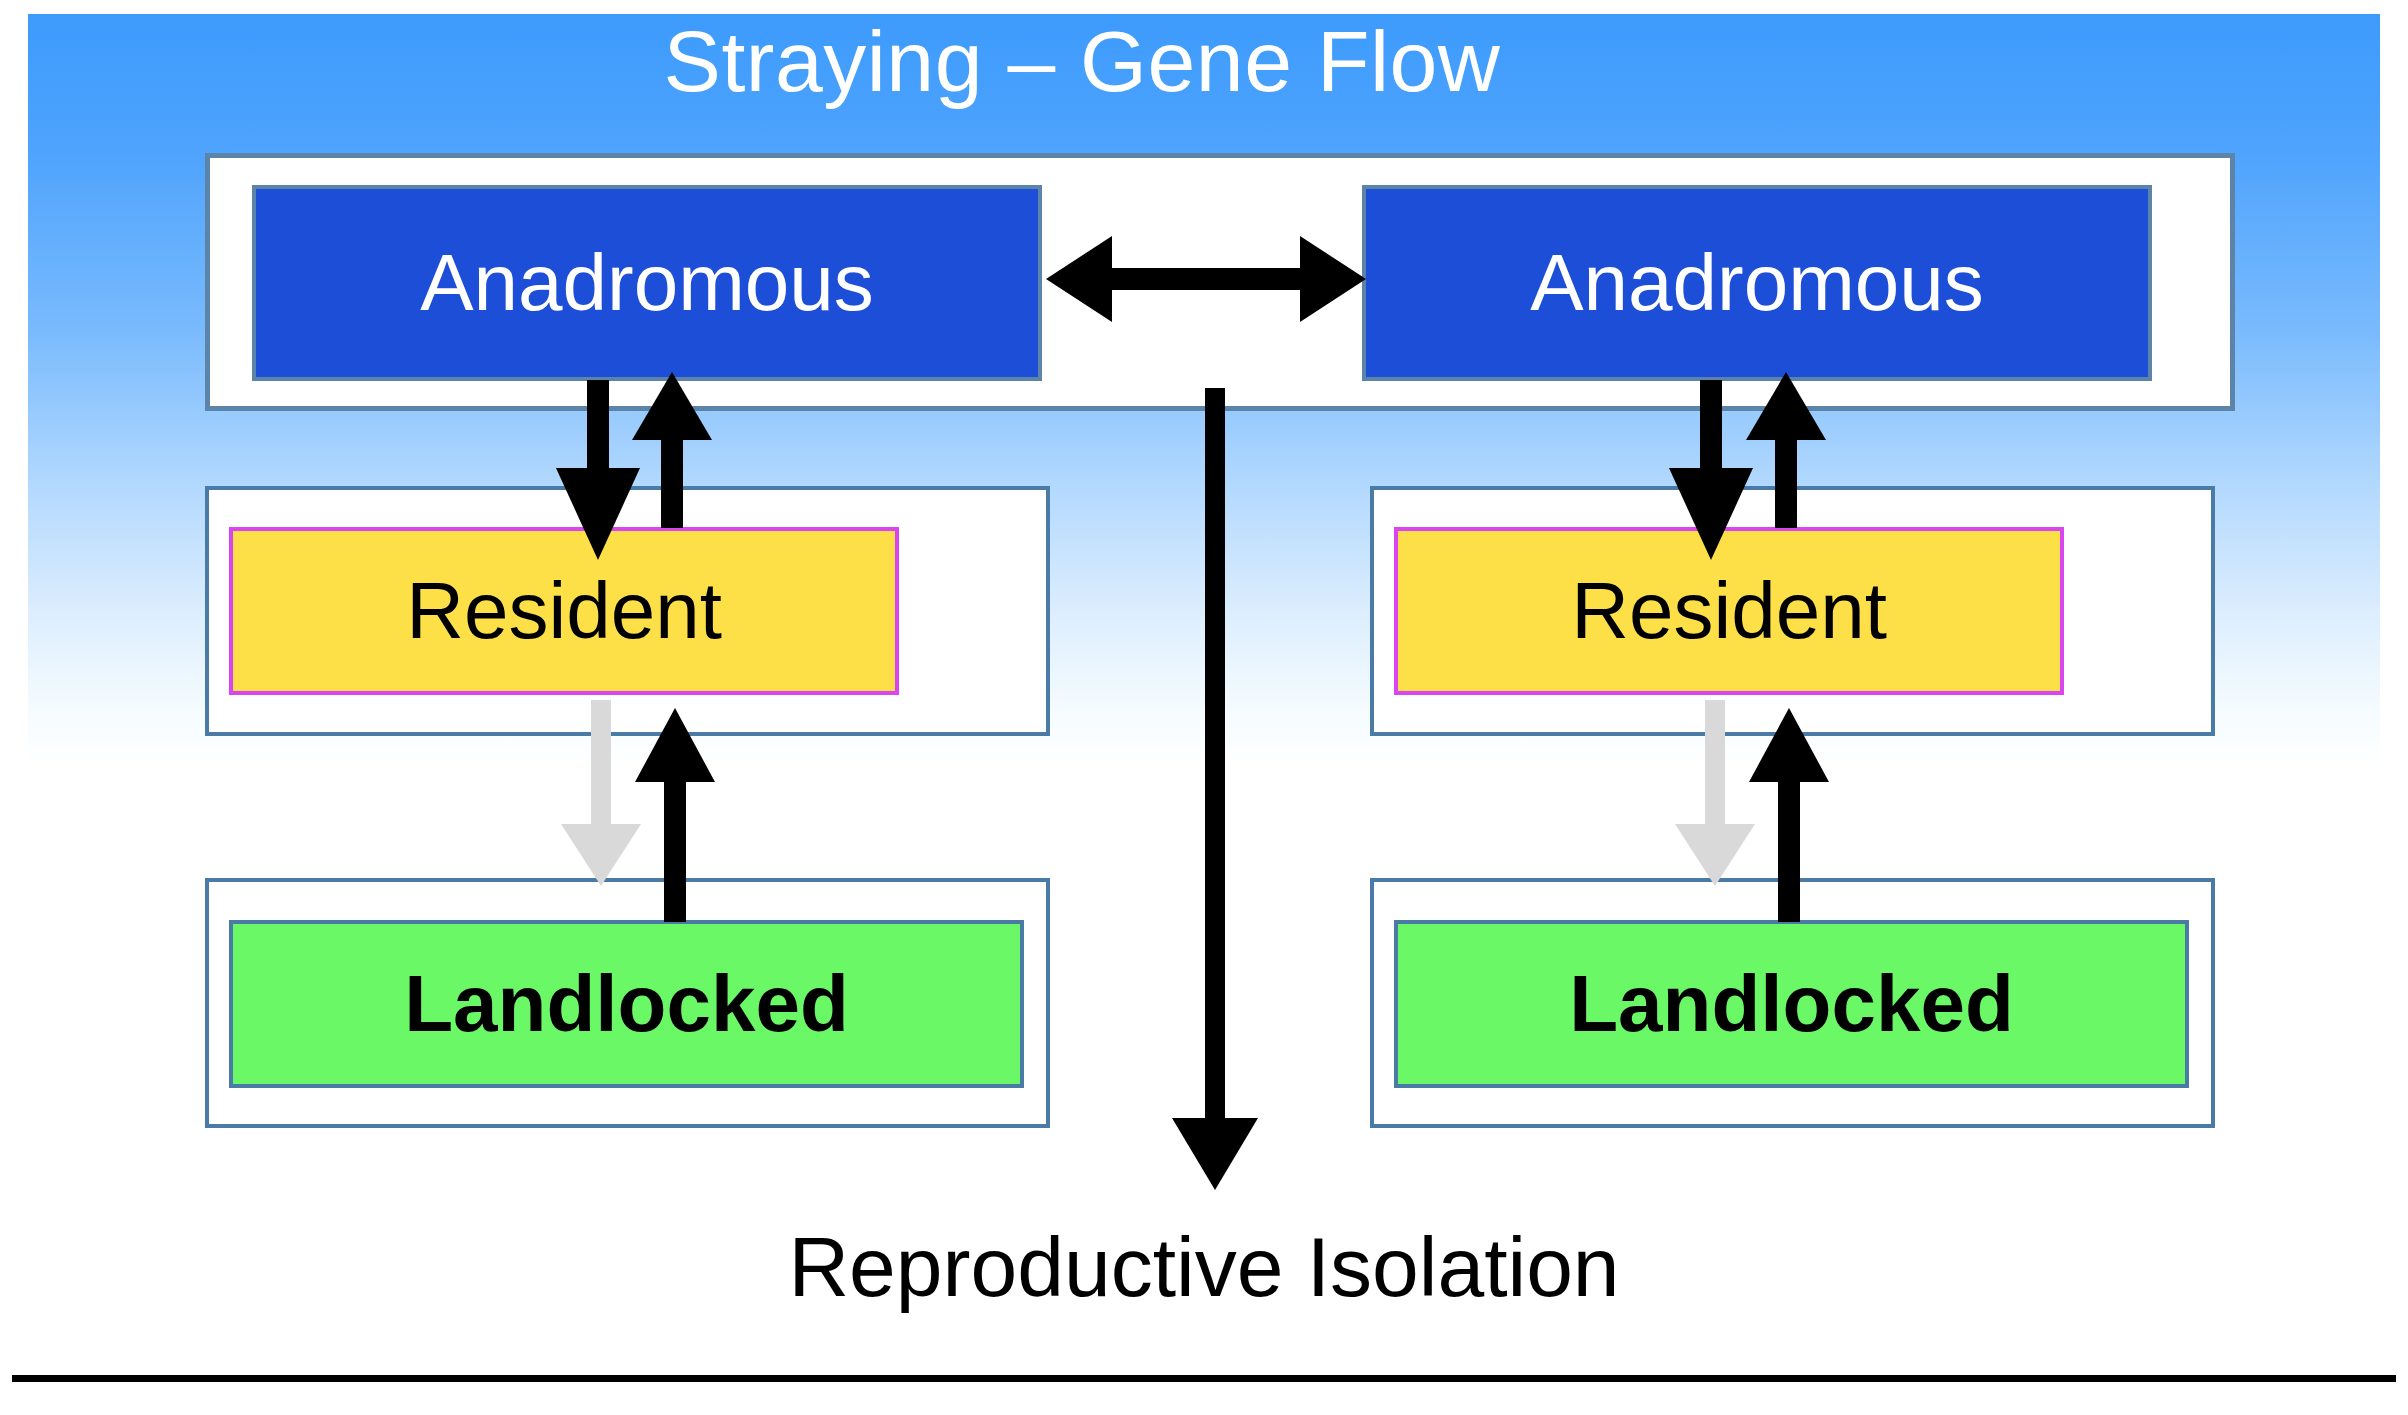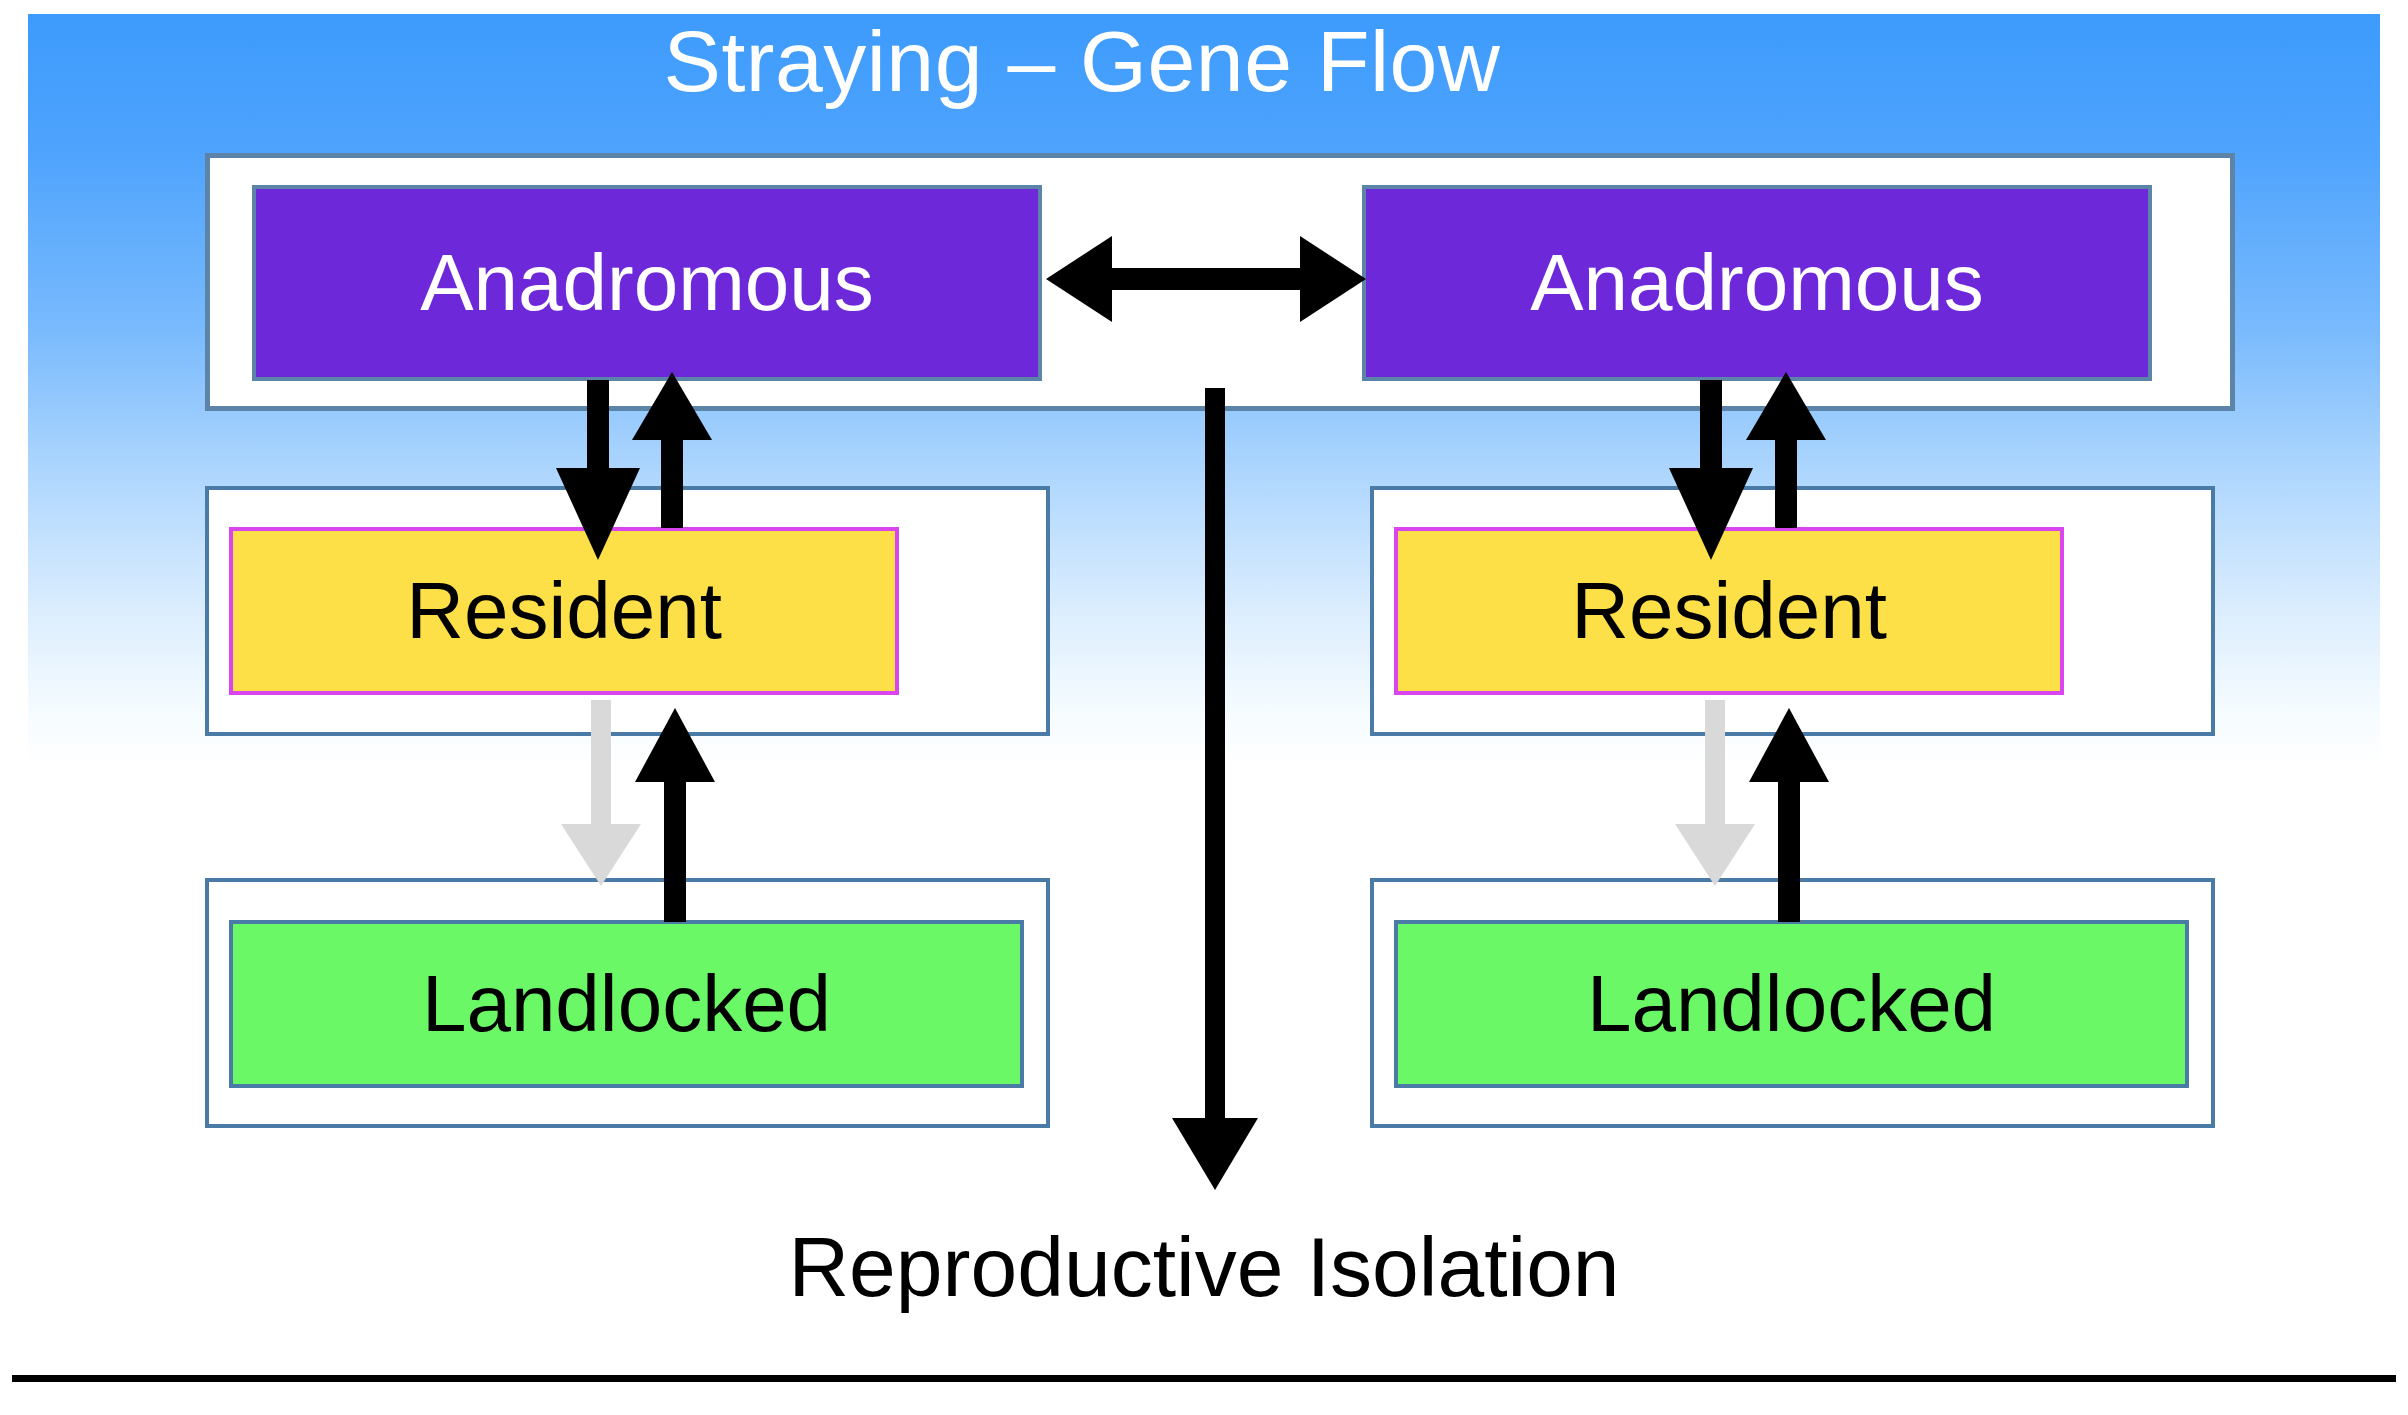--- a/index.html
+++ b/index.html
@@ -66,21 +66,21 @@
     position: absolute;
     box-sizing: border-box;
     display: flex;
     align-items: center;
     justify-content: center;
     font-size: 80px;
     line-height: 1;
     white-space: nowrap;
   }
   .node.anadromous {
-    background: #6d28d9;
+    background: #1d4ed8;
     border: 4px solid #5b84a8;
     color: #ffffff;
     top: 185px;
     width: 790px;
     height: 196px;
   }
   .node.anadromous.left  { left: 252px; }
   .node.anadromous.right { left: 1362px; }
 
   .node.resident {
@@ -94,20 +94,21 @@
   .node.resident.left  { left: 229px; }
   .node.resident.right { left: 1394px; }
 
   .node.landlocked {
     background: #6bf867;
     border: 4px solid #4a7ba7;
     color: #000000;
     top: 920px;
     width: 795px;
     height: 168px;
+    font-weight: bold;
   }
   .node.landlocked.left  { left: 229px; }
   .node.landlocked.right { left: 1394px; }
 
   
   #arrows {
     position: absolute;
     left: 0; top: 0;
     width: 2408px;
     height: 1415px;

